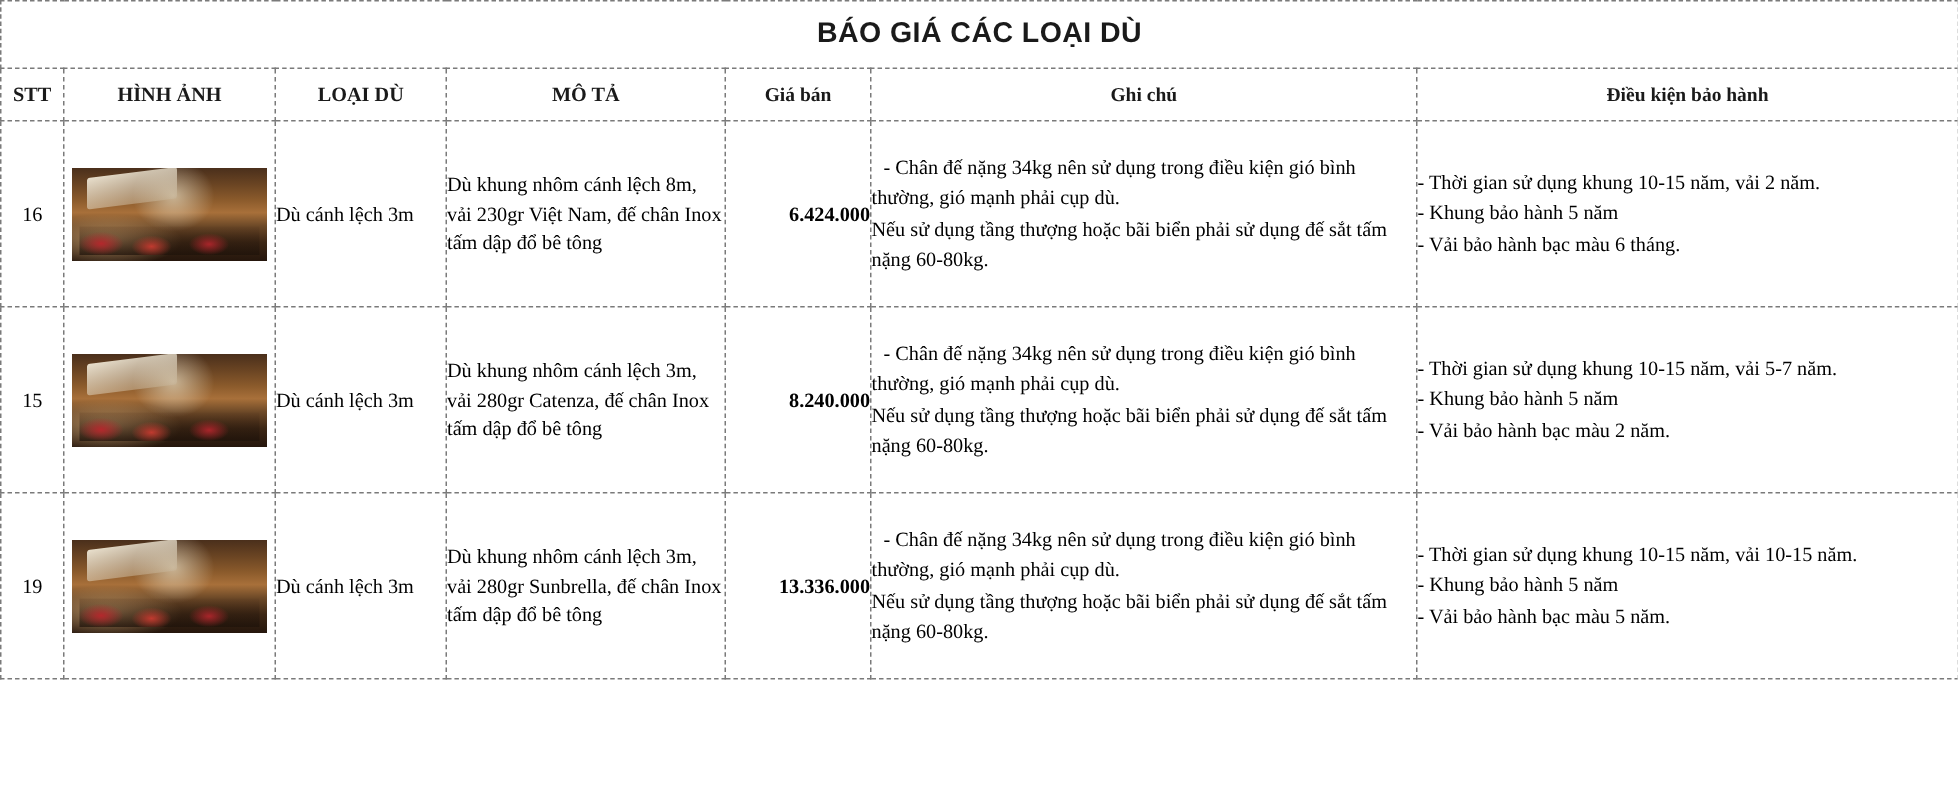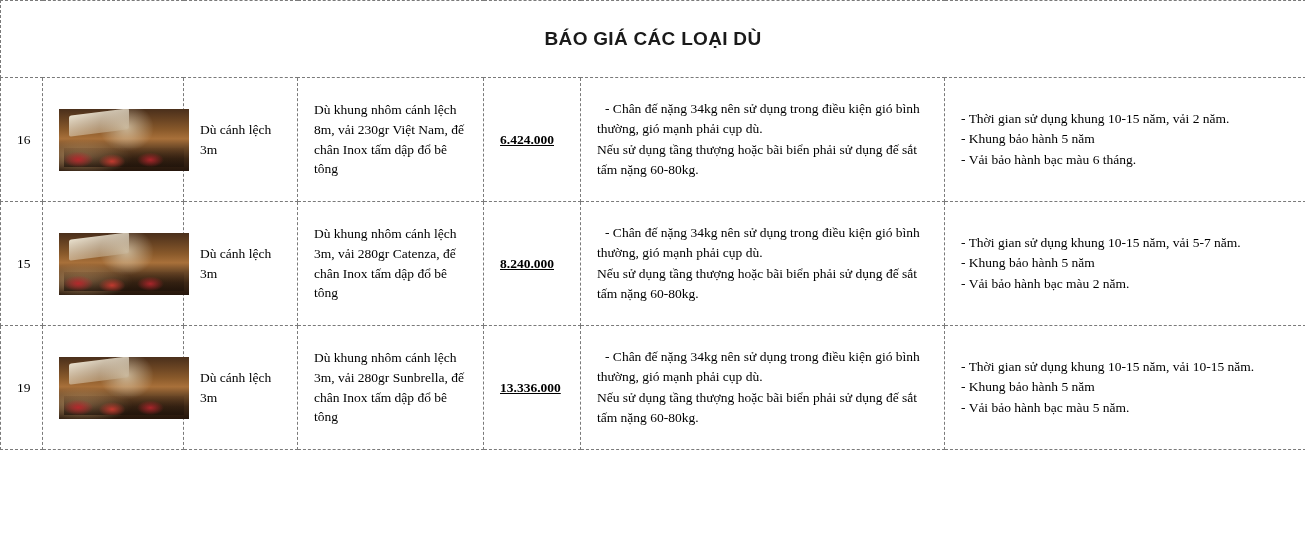--- a/index.html
+++ b/index.html
@@ -20,21 +20,21 @@
     height: 535px;
     box-sizing: border-box;
   }
   table.quote {
     border-collapse: collapse;
     width: 1305px;
     table-layout: fixed;
   }
   table.quote td, table.quote th {
     border: 1px dashed #7a7a7a;
-    padding: 16px;
+    padding: 0;
     vertical-align: middle;
   }
   .title-cell {
     text-align: center;
     height: 44px;
     border: 1px dashed #7a7a7a;
   }
   .title-text {
     font-family: "Liberation Sans", sans-serif;
     font-weight: bold;
@@ -97,24 +97,23 @@
       radial-gradient(ellipse 16% 55% at 72% 62%, #a8252a, rgba(168,37,42,0) 70%),
       linear-gradient(180deg, rgba(90,55,30,.2), rgba(30,18,10,.7));
   }
   td.type-cell, td.desc-cell {
     font-size: 13.5px;
     line-height: 1.45;
     padding: 4px 6px;
   }
   td.type-cell { padding-left: 8px; }
   td.price-cell {
-    text-align: left;
+    text-align: right;
     font-size: 13.5px;
     font-weight: bold;
-    text-decoration: underline;
   }
   td.note-cell, td.warranty-cell {
     font-size: 13.5px;
     line-height: 1.5;
     padding: 4px 8px;
     vertical-align: middle;
   }
   td.note-cell .line:first-child { text-indent: 8px; }
   .row-body { height: 124px; }
   .line { white-space: normal; }
@@ -132,20 +131,29 @@
       <col style="width:97px">
       <col style="width:364px">
       <col style="width:361px">
     </colgroup>
     <thead>
       <tr>
         <th class="title-cell" colspan="7">
           <span class="title-text">BÁO GIÁ CÁC LOẠI DÙ</span>
         </th>
       </tr>
+      <tr>
+        <th>STT</th>
+        <th>HÌNH ẢNH</th>
+        <th>LOẠI DÙ</th>
+        <th>MÔ TẢ</th>
+        <th class="small">Giá bán</th>
+        <th class="small">Ghi chú</th>
+        <th class="small">Điều kiện bảo hành</th>
+      </tr>
     </thead>
     <tbody>
       <tr class="row-body">
         <td class="stt">16</td>
         <td class="img-cell">
           <div class="thumb"></div>
         </td>
         <td class="type-cell">Dù cánh lệch 3m</td>
         <td class="desc-cell">Dù khung nhôm cánh lệch 8m, vải 230gr Việt Nam, đế chân Inox tấm dập đổ bê tông</td>
         <td class="price-cell">6.424.000</td>

